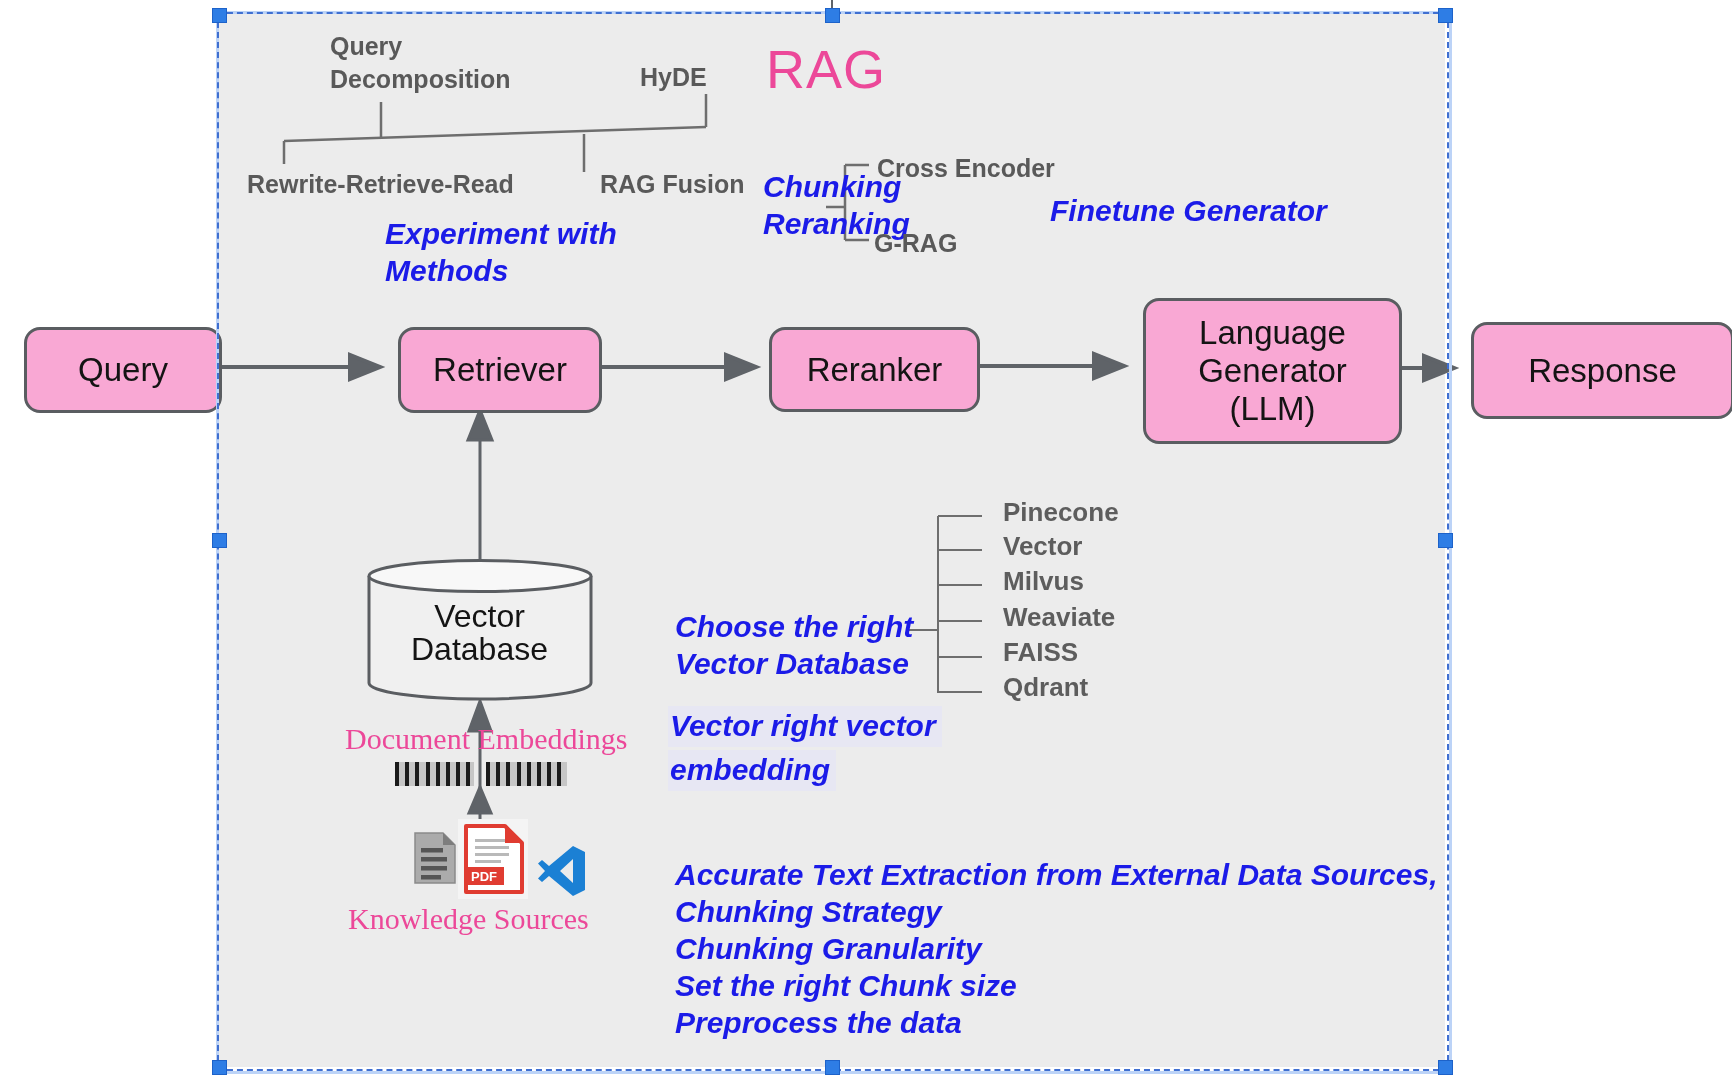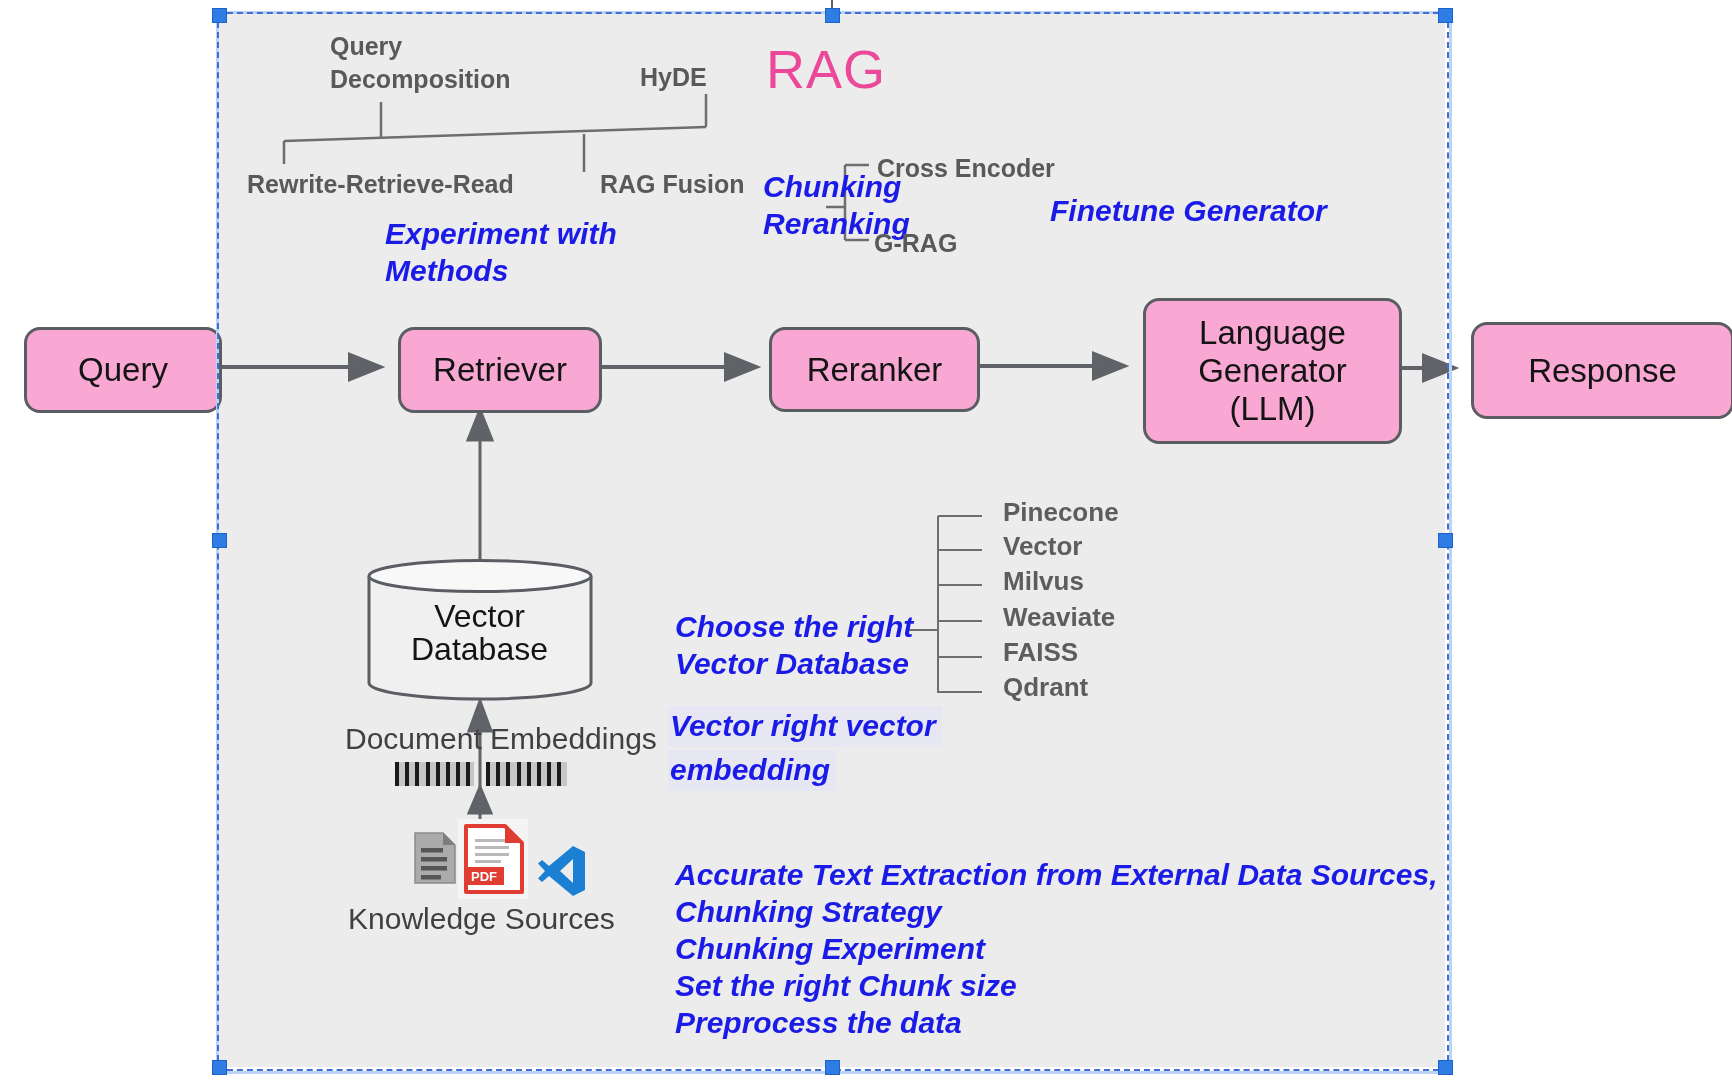--- a/index.html
+++ b/index.html
@@ -13,21 +13,21 @@
   .handle{position:absolute;width:13px;height:13px;background:#2e7de5;border:1px solid #1d62c9;z-index:11;}
   .rot-stem{position:absolute;left:831px;top:0;width:2px;height:13px;background:#5f6368;z-index:9;}
 
   svg.overlay{position:absolute;left:0;top:0;z-index:2;pointer-events:none;}
 
   .node{position:absolute;display:flex;align-items:center;justify-content:center;
         background:#f9a8d4;border:3px solid #5a5d61;border-radius:16px;
         font-size:33px;color:#141414;text-align:center;line-height:38px;z-index:3;white-space:pre-line;margin-left:16px;}
 
   .gray-bold{position:absolute;color:#595959;font-weight:700;font-size:25px;line-height:33px;z-index:3;}
-  .gray-reg{position:absolute;color:#404040;font-weight:400;font-size:30px;z-index:3;}
+  .gray-reg{position:absolute;color:#ec4899;font-weight:400;font-size:30px;z-index:3;font-family:Liberation Serif, serif;}
   .blue-note{position:absolute;color:#1b1be8;font-weight:700;font-style:italic;font-size:30px;line-height:37px;z-index:3;}
   .hl{background:#e7e7f3;display:inline-block;padding:1px 6px 3px 2px;}
 
   .rag-title{position:absolute;left:766px;top:38px;font-size:54px;color:#ec4899;z-index:3;letter-spacing:1px;}
 
   .cyl-label{position:absolute;left:368px;top:600px;width:223px;text-align:center;
              font-size:32px;line-height:33px;color:#141414;white-space:pre-line;z-index:4;}
 
   .db-opt{position:absolute;left:1003px;height:26px;color:#5d5d5d;font-weight:700;font-size:26px;line-height:26px;z-index:3;}
 
@@ -191,18 +191,18 @@
   <svg class="icon-abs" style="left:538px;top:845px;" width="50" height="52">
     <path fill-rule="evenodd" fill="#1b80d4" d="M35,1 L47,7 L47,45 L35,51 L11,31 L4,37 L0,33.5 L7,26 L0,18.5 L4,15 L11,21 L35,1 Z M35,14 L22,26 L35,38 Z"></path>
     <path d="M35,1 L47,7 L47,45 L35,51 Z" fill="#2b9bе6" opacity="0.0"></path>
   </svg>
 
   <div class="gray-reg" style="left:348px;top:902px;">Knowledge Sources</div>
 
   <div class="blue-note" style="left:675px;top:856px;">
     <div>Accurate Text Extraction from External Data Sources,</div>
     <div>Chunking Strategy</div>
-    <div>Chunking Experiment</div>
+    <div>Chunking Granularity</div>
     <div>Set the right Chunk size</div>
     <div>Preprocess the data</div>
   </div>
 
 </div>
 
 </body></html>

